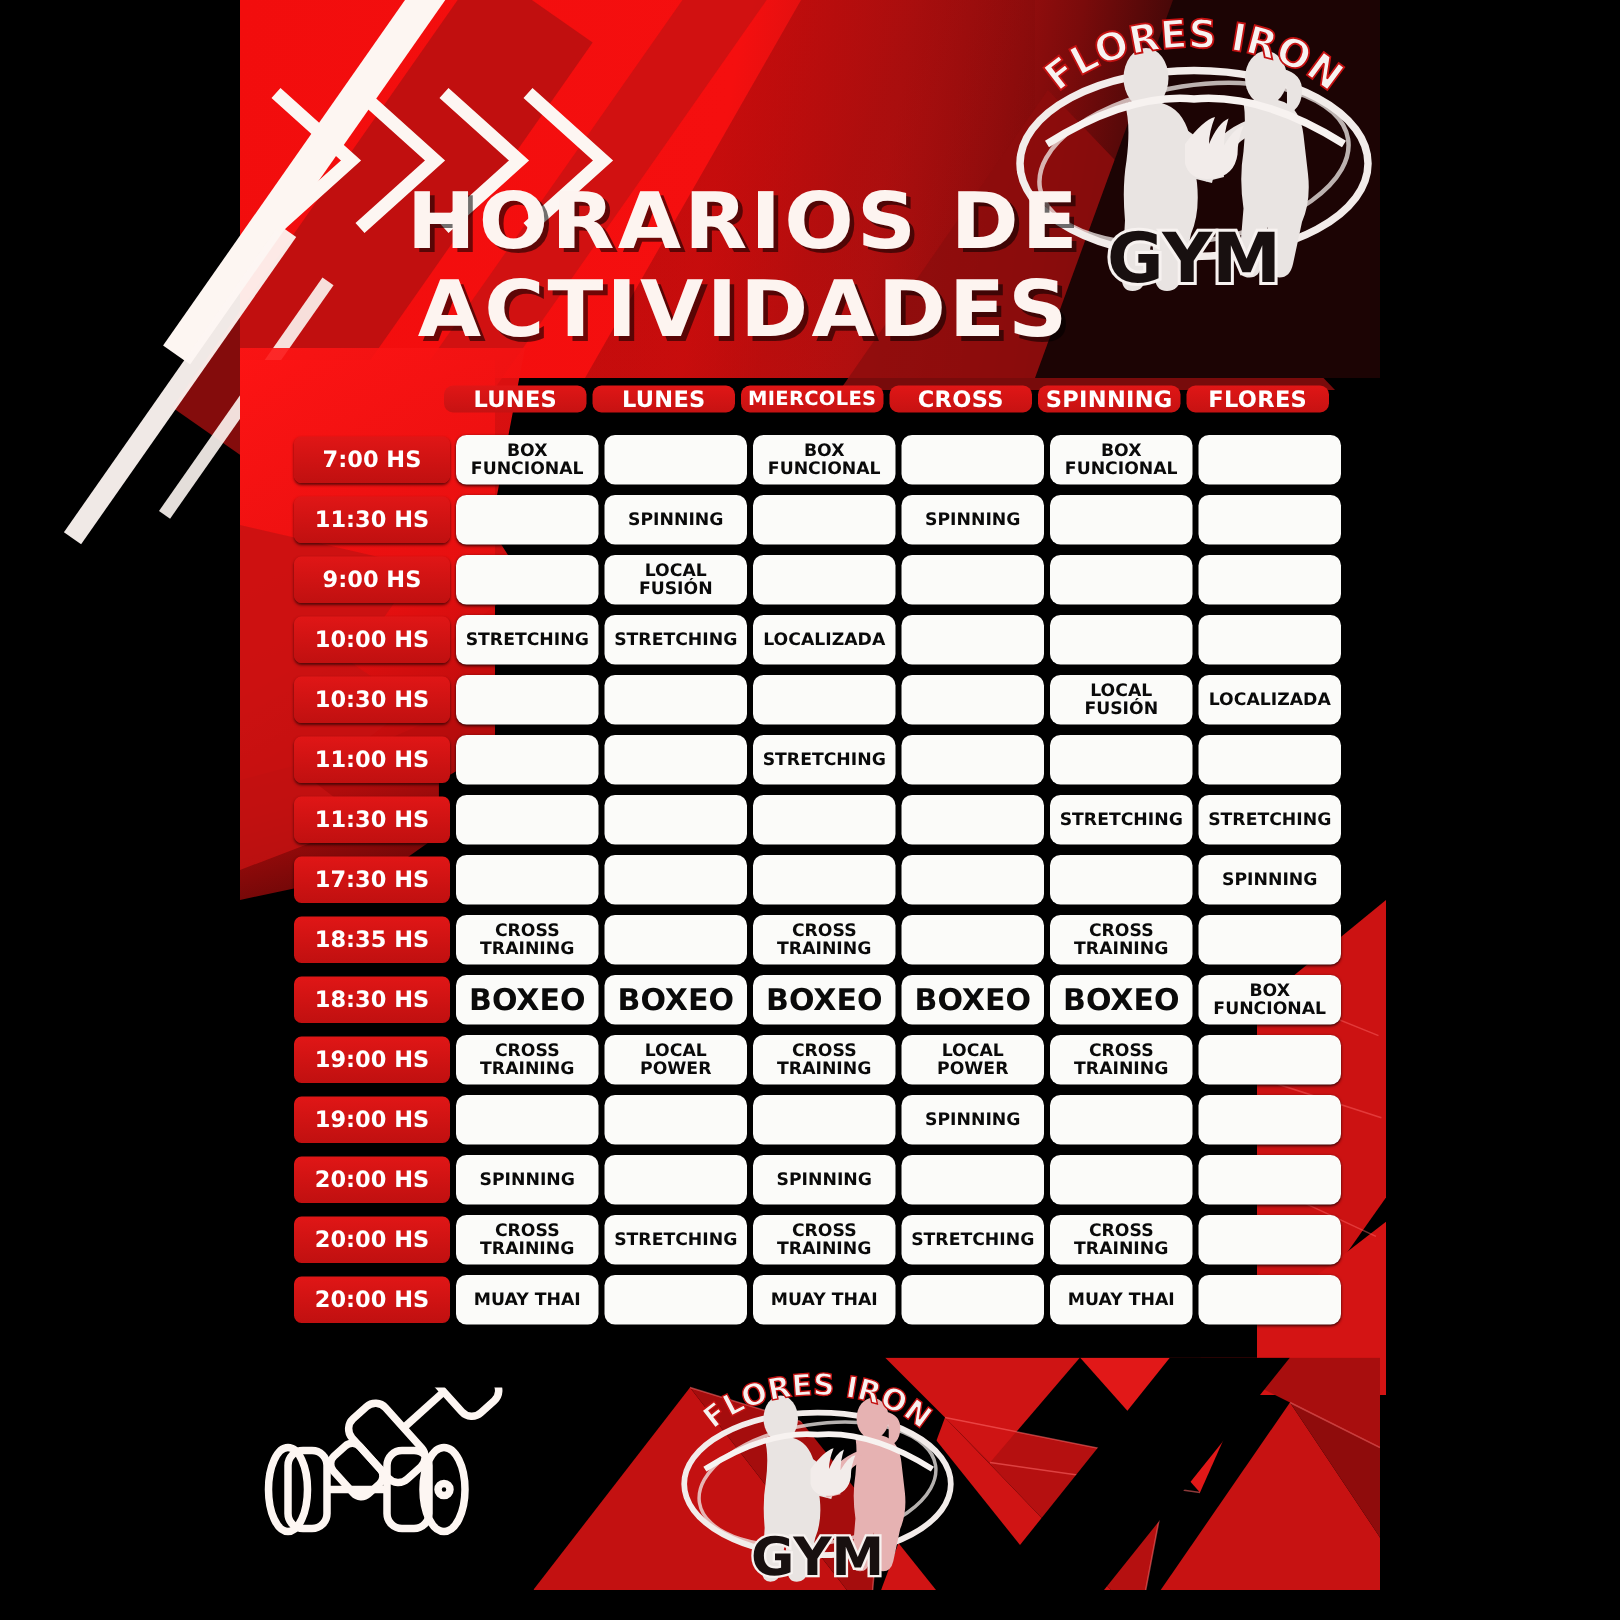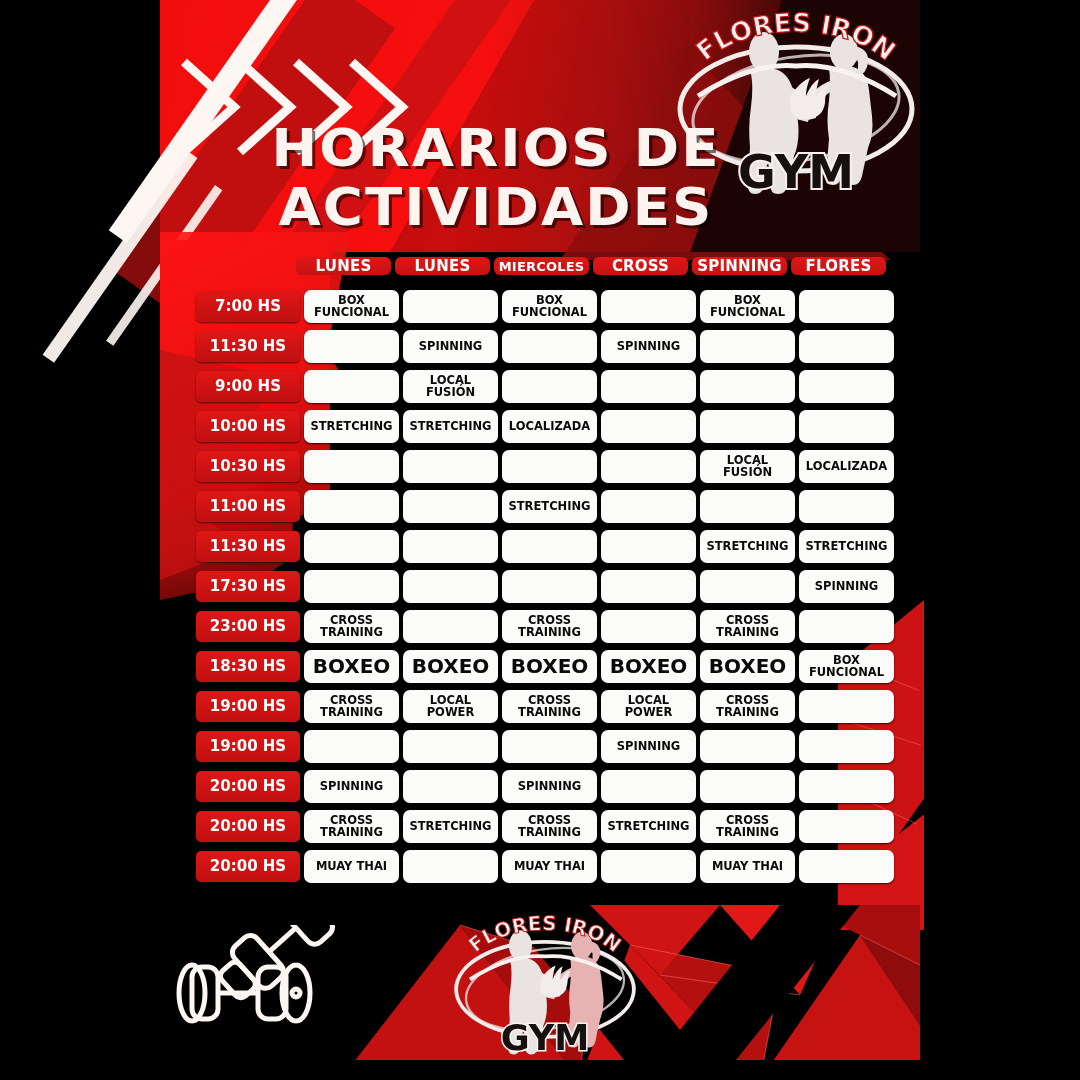--- a/index.html
+++ b/index.html
@@ -343,21 +343,21 @@
         <div class="row">
           <div class="timecell">17:30 HS</div>
           <div class="cell"></div>
           <div class="cell"></div>
           <div class="cell"></div>
           <div class="cell"></div>
           <div class="cell"></div>
           <div class="cell">SPINNING</div>
         </div>
         <div class="row">
-          <div class="timecell">23:00 HS</div>
+          <div class="timecell">18:35 HS</div>
           <div class="cell">
             <div>
               <span>CROSS</span>
               <span>TRAINING</span>
             </div>
           </div>
           <div class="cell"></div>
           <div class="cell">
             <div>
               <span>CROSS</span>

